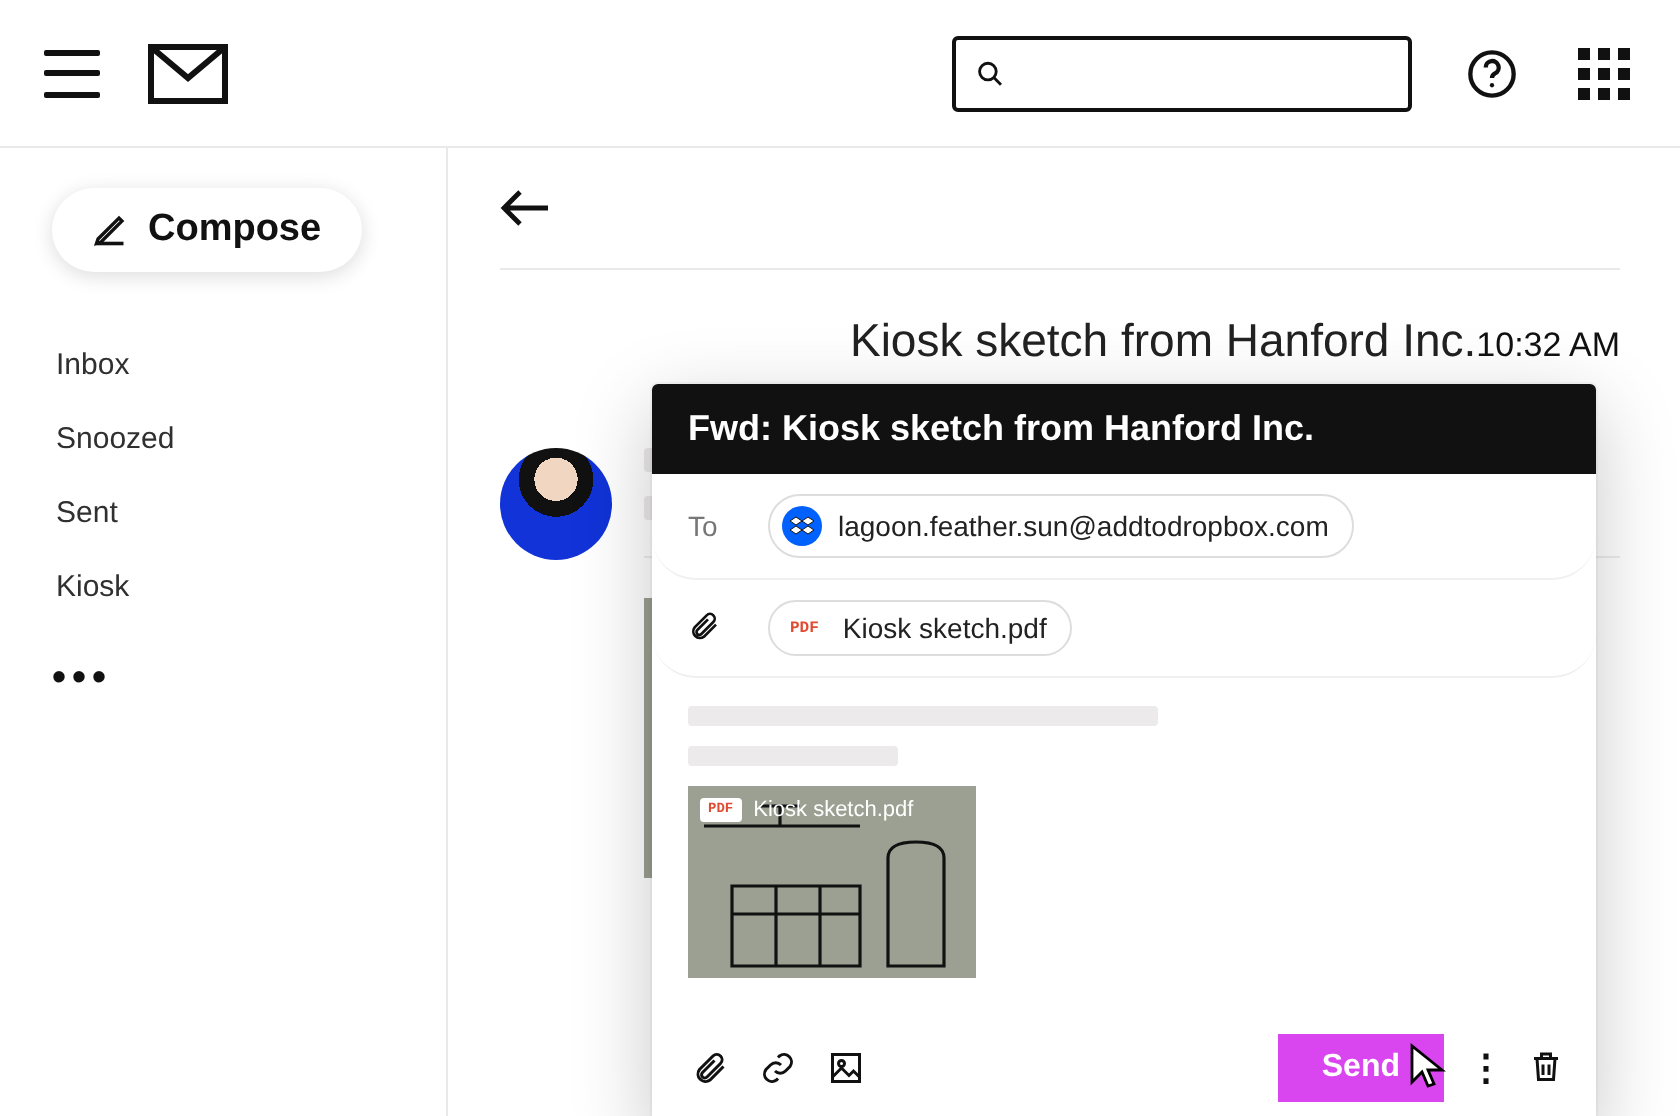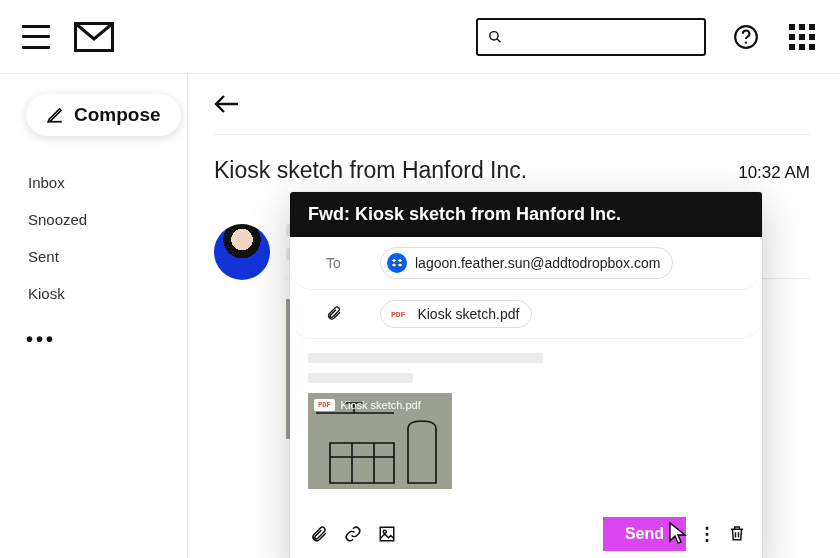--- a/index.html
+++ b/index.html
@@ -26,39 +26,39 @@
   }
   .search-box input {
     border: none; outline: none; font-size: 15px; width: 100%; background: transparent;
   }
   .help-btn, .apps-btn { width: 32px; height: 32px; display:flex; align-items:center; justify-content:center; cursor:pointer;}
   .apps-grid { display: grid; grid-template-columns: repeat(3, 6px); grid-template-rows: repeat(3,6px); gap:4px;}
   .apps-grid span { width: 6px; height: 6px; background: #111; }
   
   .body-area { display: flex; height: calc(558px - 74px); }
   .sidebar {
-    width: 188px; border-right: 1px solid #e9e9e9;
+    width: 224px; border-right: 1px solid #e9e9e9;
     padding: 20px 14px 0 26px;
   }
   .compose-btn {
     display: inline-flex; align-items: center; gap: 10px;
     background: #fff; border-radius: 999px; padding: 10px 20px;
     font-size: 19px; font-weight: 700; cursor:pointer;
     box-shadow: 0 2px 10px rgba(0,0,0,0.14);
     margin-bottom: 28px;
   }
   .nav-list { list-style: none; }
   .nav-item {
     font-size: 15px; color: #303030; padding: 10px 2px; cursor:pointer;
   }
   .nav-more { font-size: 20px; font-weight: 900; letter-spacing: 3px; padding-top:16px; cursor:pointer;}
   .main { flex: 1; padding: 20px 30px 0 26px; position: relative; }
   .back-btn { width: 26px; height: 26px; cursor:pointer; margin-bottom: 14px;}
   .hr { height:1px; background:#e9e9e9; margin: 6px 0 22px 0;}
-  .thread-header { display:flex; align-items:baseline; justify-content:space-between; margin-bottom: 40px;}
+  .thread-header { display:flex; align-items:baseline; justify-content:flex-end; margin-bottom: 40px;}
   .thread-title { font-size: 23px; font-weight: 500; color:#222; }
   .thread-time { font-size: 17px; color:#111; }
   .thread-row { display:flex; gap:16px; }
   .avatar {
     width: 56px; height: 56px; border-radius: 50%;
     background: radial-gradient(circle at 50% 28%, #f1d7c1 0 22%, #111 22% 38%, #1133d8 38% 100%);
     flex-shrink:0;
   }
   .msg-body { flex:1; }
   .msg-body .gray-line { height:12px; background:#eceaea; border-radius:2px; margin-bottom:12px;}
@@ -83,21 +83,21 @@
     width: 472px;
     background:#fff;
     border-radius: 3px;
     box-shadow: 0 0 0 1px rgba(0,0,0,0.03), 0 12px 40px rgba(0,0,0,0.22);
     overflow:hidden;
   }
   .comp-header {
     background:#111; color:#fff; padding: 12px 18px; font-size:18px; font-weight:700;
   }
   .comp-row {
-    display:flex; align-items:center; gap:32px; padding: 10px 36px;
+    display:flex; align-items:center; gap:18px; padding: 10px 18px;
     border-bottom: 1px solid #f0f0f0;
     border-radius: 22px;
   }
   .comp-row .row-label { color:#777; font-size:14px; width:22px;}
   .chip {
     display:inline-flex; align-items:center; gap:8px;
     border:1px solid #ddd; border-radius: 999px; padding: 5px 12px 5px 6px;
     font-size: 14px; color:#222;text-align:center;
   }
   .dropbox-badge {

